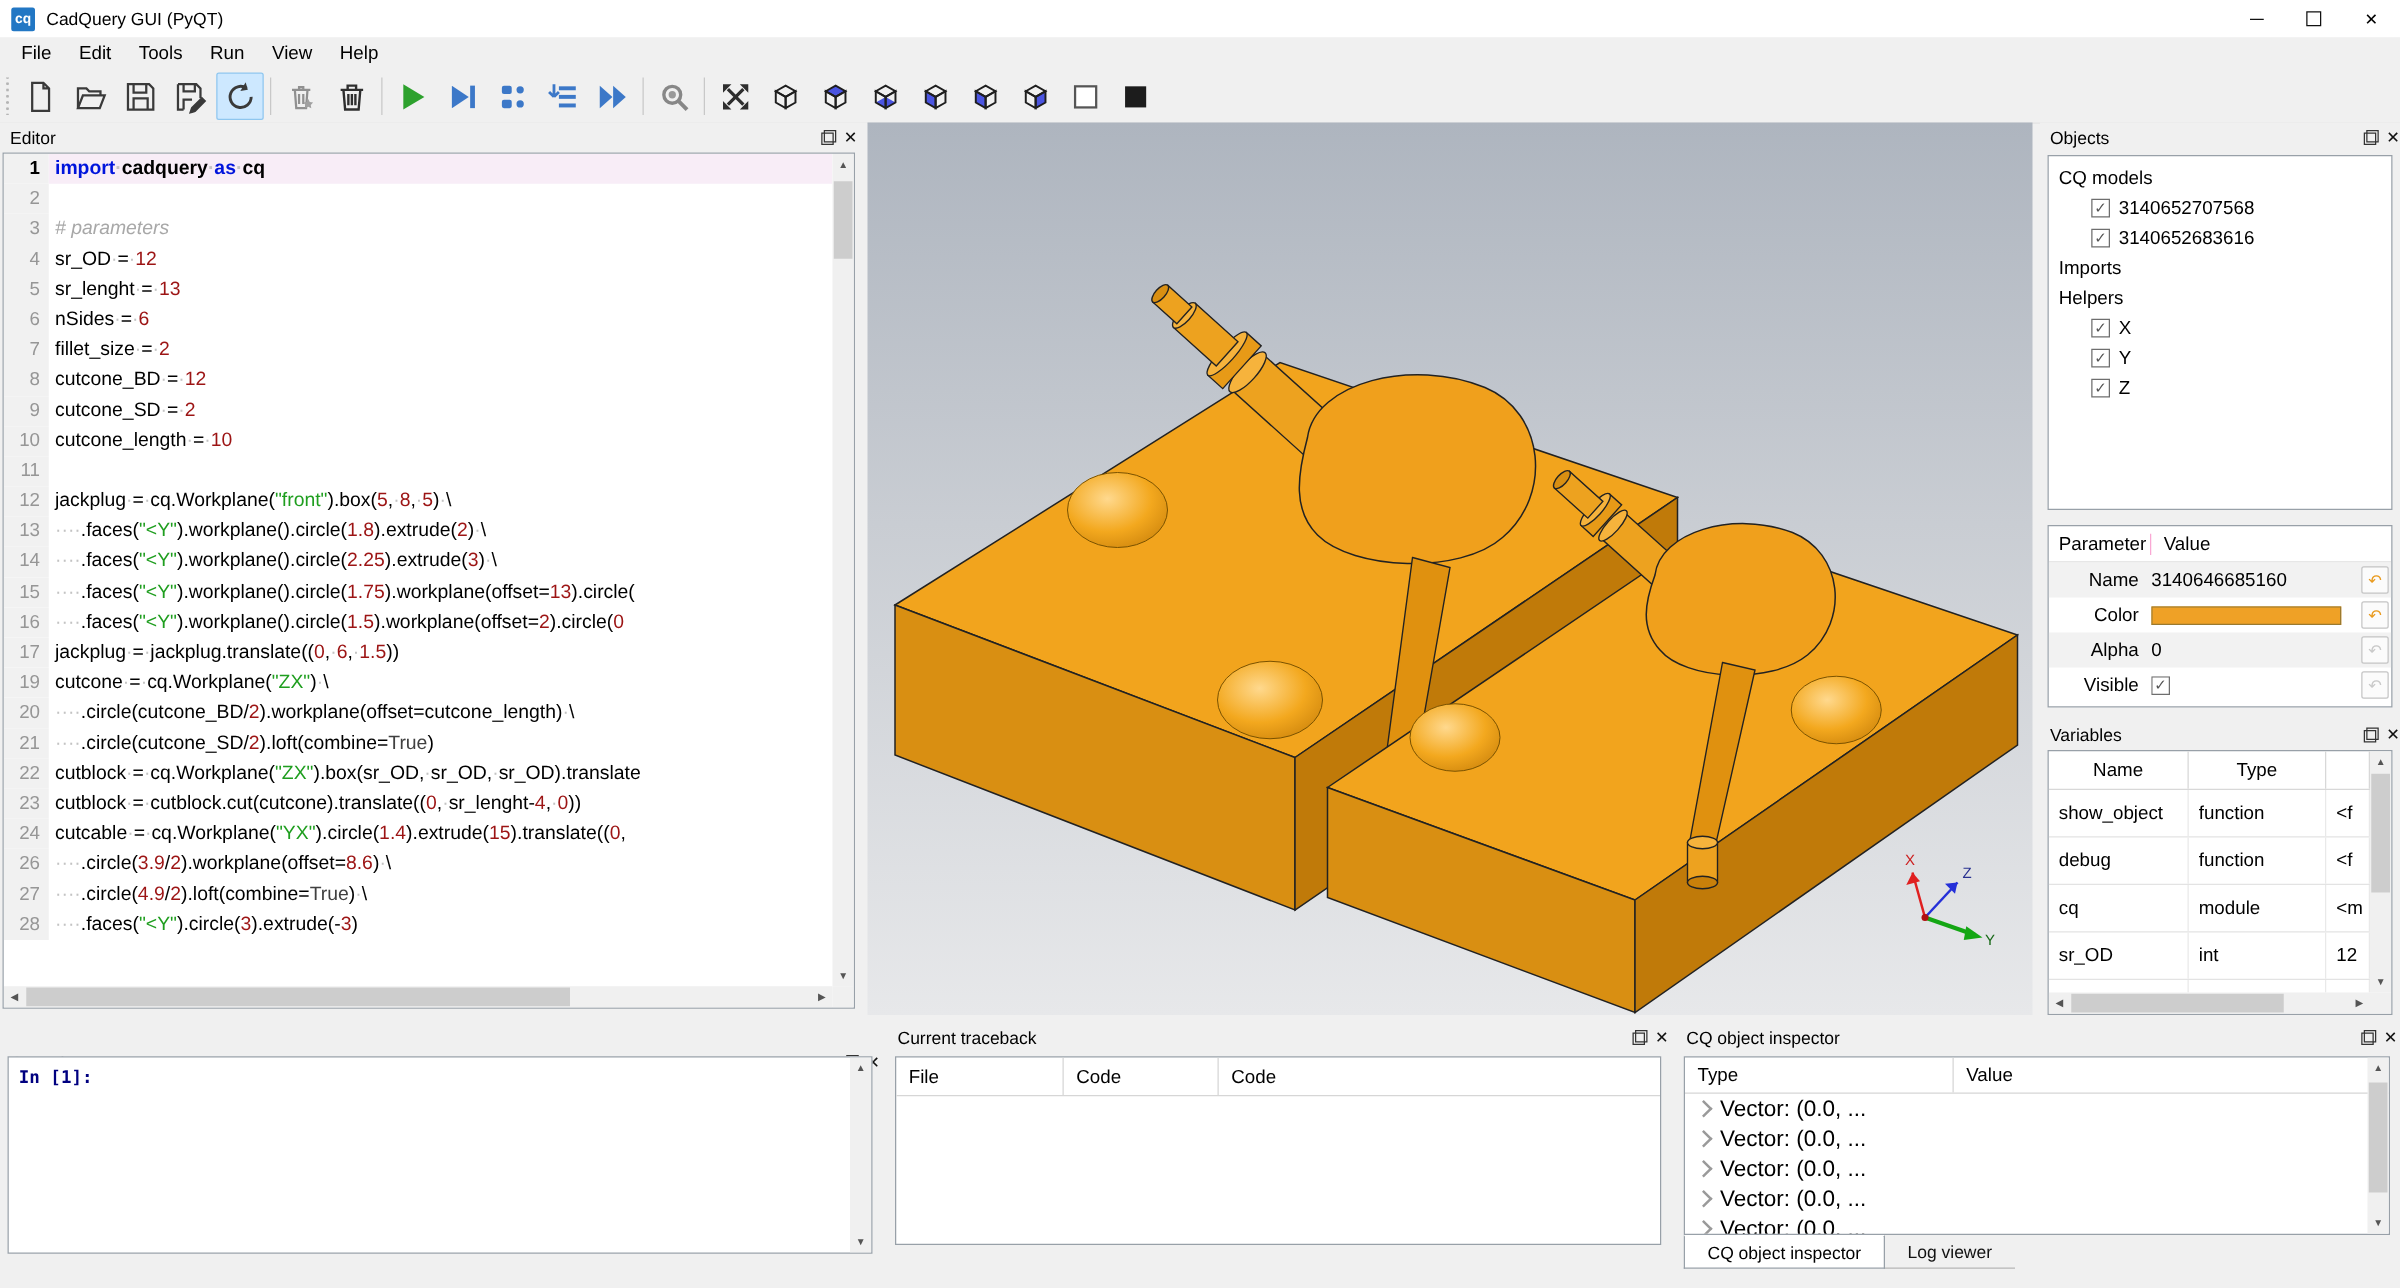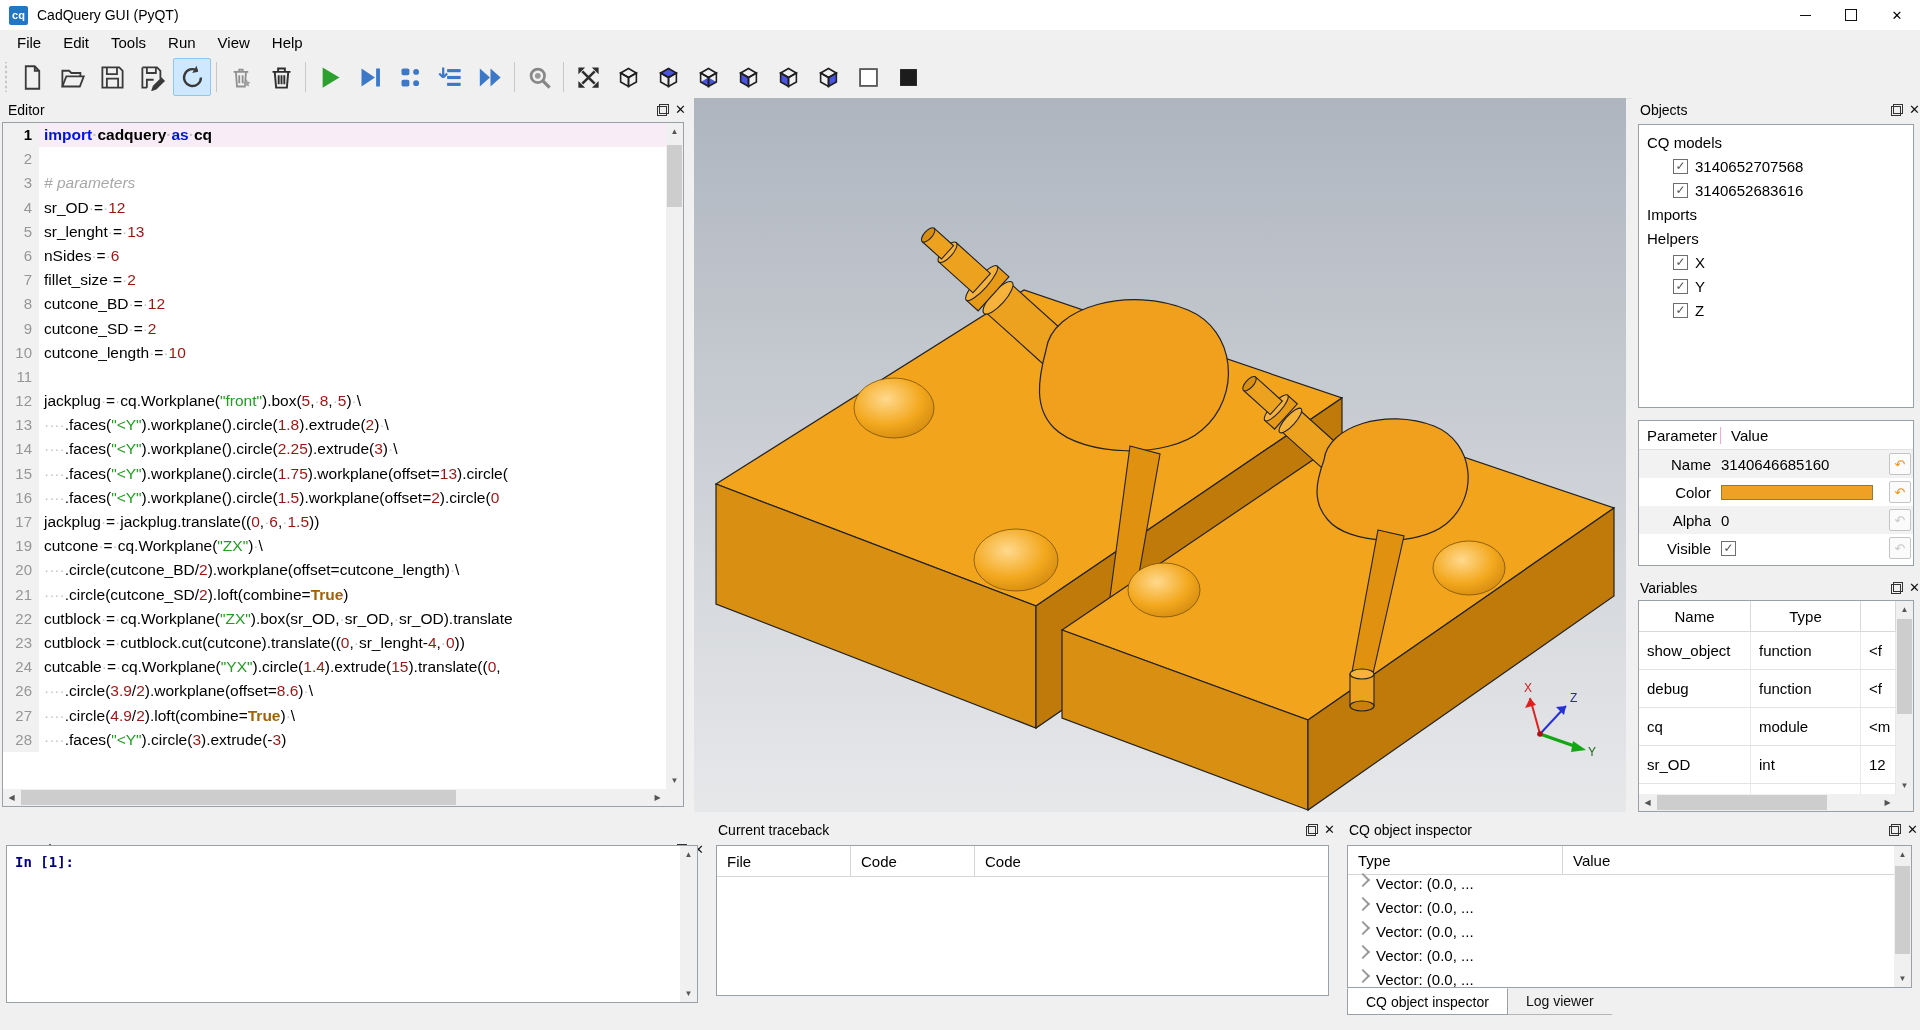--- a/index.html
+++ b/index.html
@@ -41,21 +41,21 @@
   
   #editor-box{left:2px;top:122px;width:682px;height:685px;}
   #code-area{position:absolute;left:0;top:0;right:17px;bottom:17px;overflow:hidden;background:#fff;}
   .line{display:flex;height:24.2px;line-height:24.2px;font-size:15.5px;white-space:pre;}
   .ln{width:36px;flex:0 0 36px;text-align:right;padding-right:7px;background:#f1f1f1;color:#969696;
       font-size:15px;box-sizing:border-box;}
   .ln.lncur{color:#000;font-weight:bold;}
   .lc{flex:1;padding-left:5px;overflow:hidden;}
   .lc.cur{background:#f8edf7;font-weight:bold;}
   .tk{}.tp{color:#000;}.tkw{color:#0014dc;}.tn{color:#9c1414;}.ts{color:#1f9e1f;}
-  .tc{color:#a8a8a8;font-style:italic;}.tb{color:#a16207;font-weight:bold;}.tw{color:#c3c3c3;}
+  .tc{color:#a8a8a8;font-style:italic;}.tb{color:#404040;}.tw{color:#c3c3c3;}
   
   .sb{position:absolute;background:#f0f0f0;}
   .sb-v{width:17px;top:0;bottom:17px;right:0;}
   .sb-h{height:17px;left:0;right:17px;bottom:0;}
   .sb-corner{position:absolute;right:0;bottom:0;width:17px;height:17px;background:#f0f0f0;}
   .arr{position:absolute;width:17px;height:17px;display:flex;align-items:center;justify-content:center;
        color:#555;font-size:8px;}
   .thumb{position:absolute;background:#cdcdcd;}
   
   #viewport{position:absolute;left:694px;top:98px;width:932px;height:714px;
@@ -93,21 +93,21 @@
   .console-text{font-family:"DejaVu Sans Mono",monospace;font-size:14px;color:#000080;font-weight:bold;
                 padding:8px 0 0 8px;}
   #trace-box{left:716px;top:845px;width:613px;height:151px;}
   .thead{display:flex;height:30px;border-bottom:1px solid #d6d6d6;font-size:15px;}
   .thead div{display:flex;align-items:center;padding-left:10px;border-right:1px solid #d6d6d6;box-sizing:border-box;}
   .tc1{width:134px;flex:0 0 134px;}.tc2{width:124px;flex:0 0 124px;}.tc3{flex:1;border-right:none!important;}
   #insp-box{left:1347px;top:845px;width:565px;height:143px;}
   .ihead{display:flex;height:28px;border-bottom:1px solid #d6d6d6;font-size:15px;}
   .ihead div{display:flex;align-items:center;padding-left:10px;box-sizing:border-box;}
   .ic1{width:215px;flex:0 0 215px;border-right:1px solid #d6d6d6;}
-  .irow{display:flex;align-items:flex-start;height:24px;font-size:15px;gap:8px;padding-left:10px;}
+  .irow{display:flex;align-items:center;height:24px;font-size:18px;gap:8px;padding-left:10px;}
   .chev{width:8px;height:8px;border-top:2px solid #9a9a9a;border-right:2px solid #9a9a9a;
         transform:rotate(45deg);flex:0 0 8px;}
   .tabsrow{position:absolute;left:1347px;top:988px;display:flex;height:27px;font-size:14px;}
   .tab{display:flex;align-items:center;padding:0 18px;}
   .tab.active{background:#fff;border:1px solid #98a0a8;border-top:1px solid #fff;}
   .tab.inactive{border-bottom:1px solid #b5b5b5;color:#111;}
 </style>
 </head>
 <body>
 

